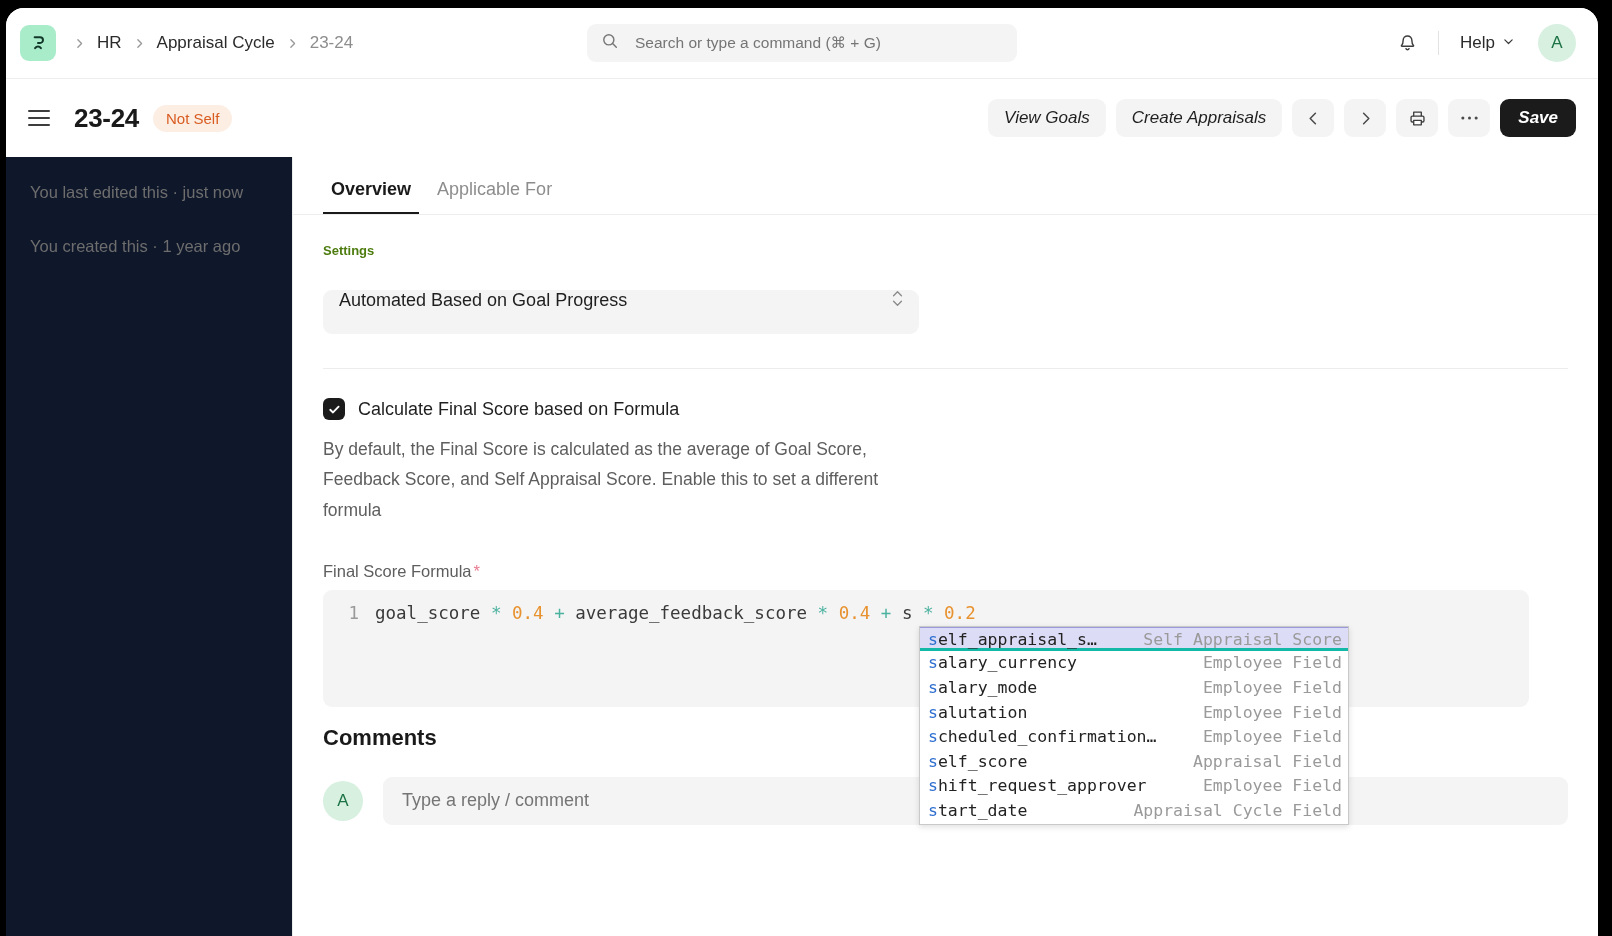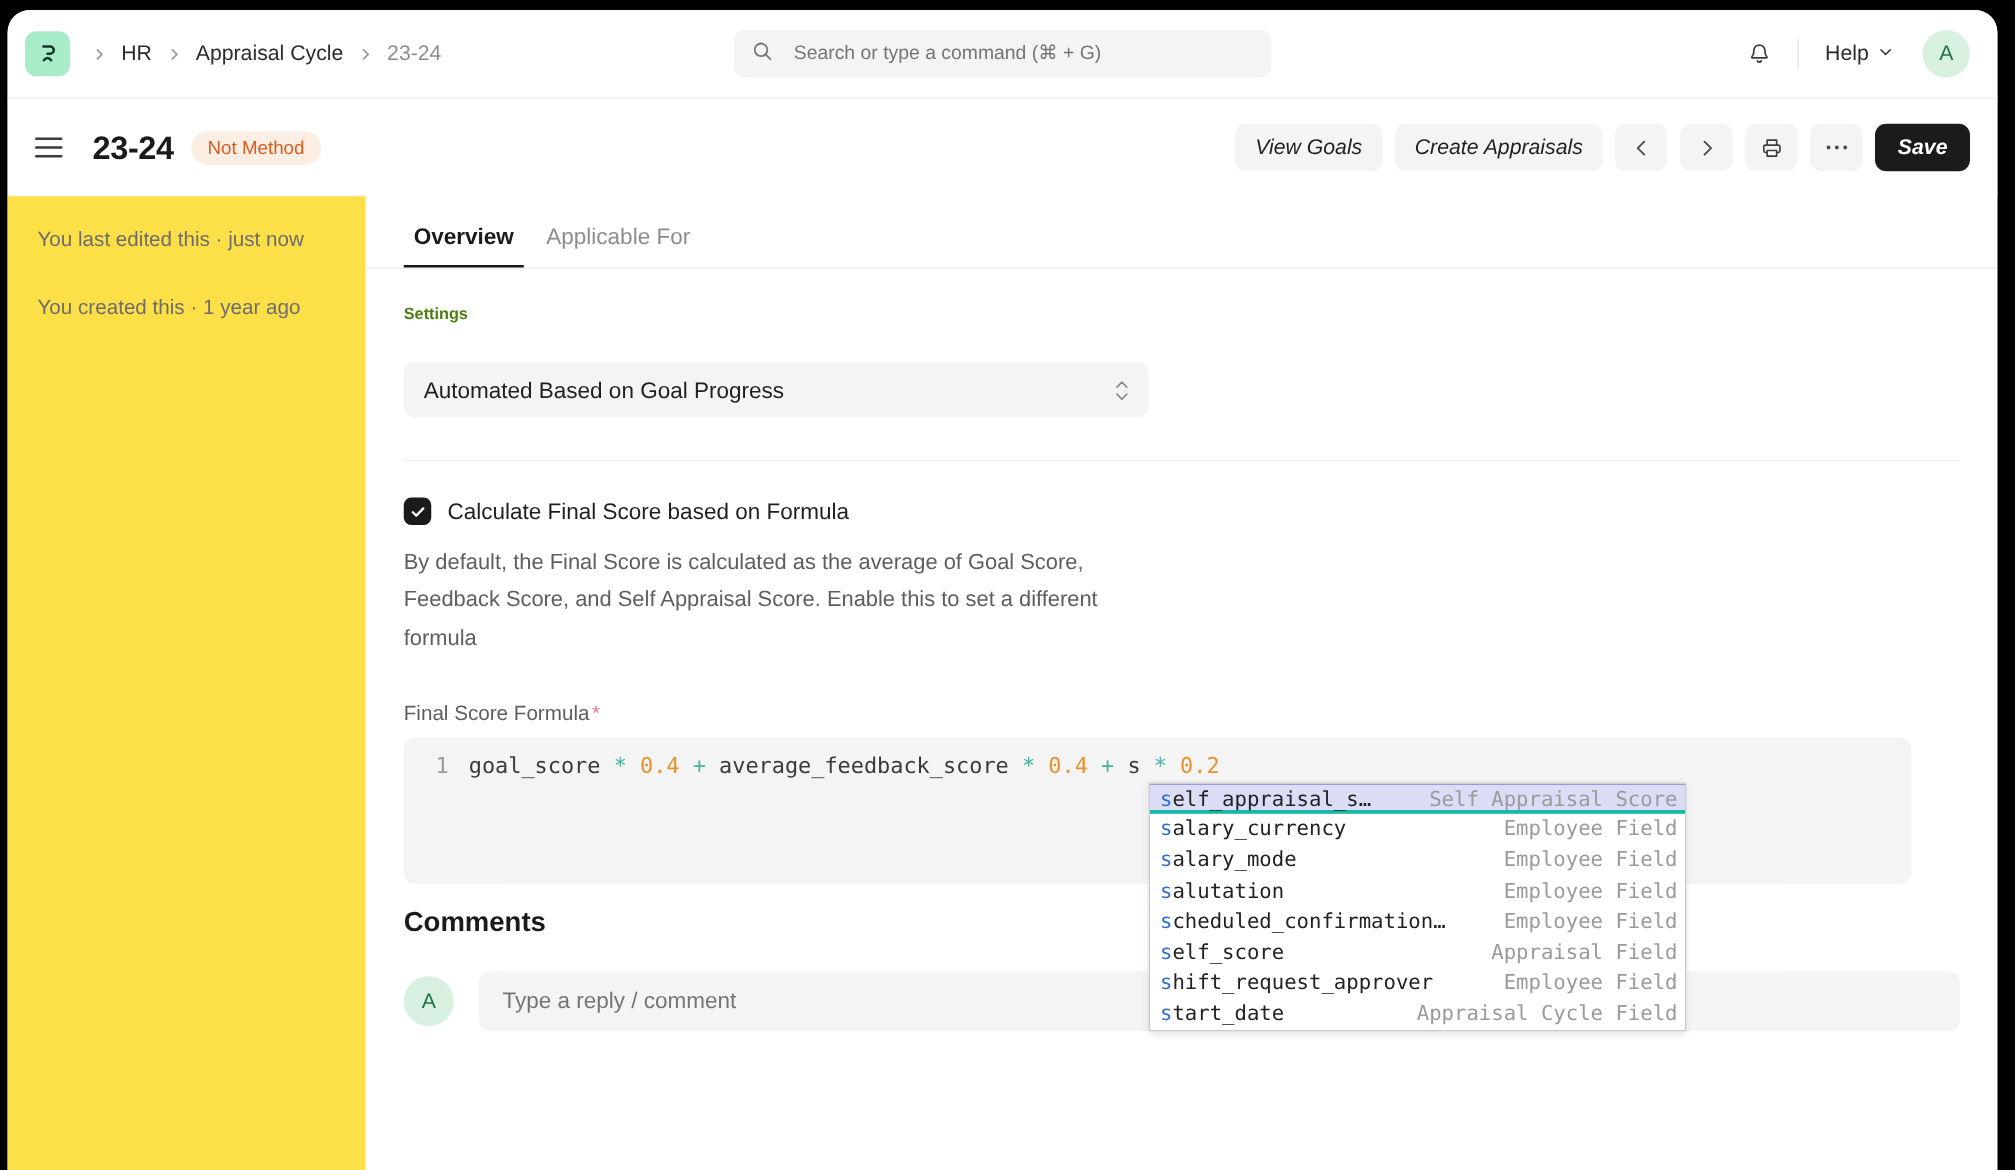--- a/index.html
+++ b/index.html
@@ -162,21 +162,21 @@
     font-weight: 600;
     padding: 0 18px;
   }
 
   
   .body-wrap { display: flex; height: calc(928px - 71px - 78px); }
   .side-col {
     width: 286px;
     flex: 0 0 286px;
     padding: 22px 24px 0 24px;
-    background: #fde047;
+    background: #0f172a;
   }
   .side-note {
     font-size: 16.5px;
     color: #6d6d6d;
     line-height: 1.65;
     margin-bottom: 27px;
   }
 
   .main-col {
     flex: 1 1 auto;
@@ -213,21 +213,21 @@
     font-size: 16.5px;
     color: #5e5e5e;
     margin-bottom: 9px;
   }
   .req { color: #e8798f; margin-left: 2px; }
   .select-field {
     width: 596px;
     height: 44px;
     background: #f4f4f4;
     border-radius: 9px;
-    display: flex; align-items: center;
+    display: flex; 
     padding: 0 16px;
     font-size: 18px;
     color: #1f1f1f;
     cursor: pointer;
     position: relative;
   }
   .select-caret {
     margin-left: auto;
     display: flex; flex-direction: column; align-items: center; gap: 3px;
     color: #8a8a8a;
@@ -426,21 +426,21 @@
     </div>
   </div>
 
   <div class="page-header">
     <div class="hamburger">
       <span></span>
         <span></span>
         <span></span>
     </div>
     <div class="doc-title">23-24</div>
-    <div class="badge">Not Method</div>
+    <div class="badge">Not Self</div>
 
     <div class="header-actions">
       <button class="btn">View Goals</button>
       <button class="btn">Create Appraisals</button>
       <button class="btn icon-btn">
         <svg width="17" height="17" viewBox="0 0 18 18">
             <path d="M11 3.5L5.5 9L11 14.5" stroke="#4a4a4a" stroke-width="1.6" fill="none" stroke-linecap="round" stroke-linejoin="round"></path>
           </svg>
       </button>
       <button class="btn icon-btn">

